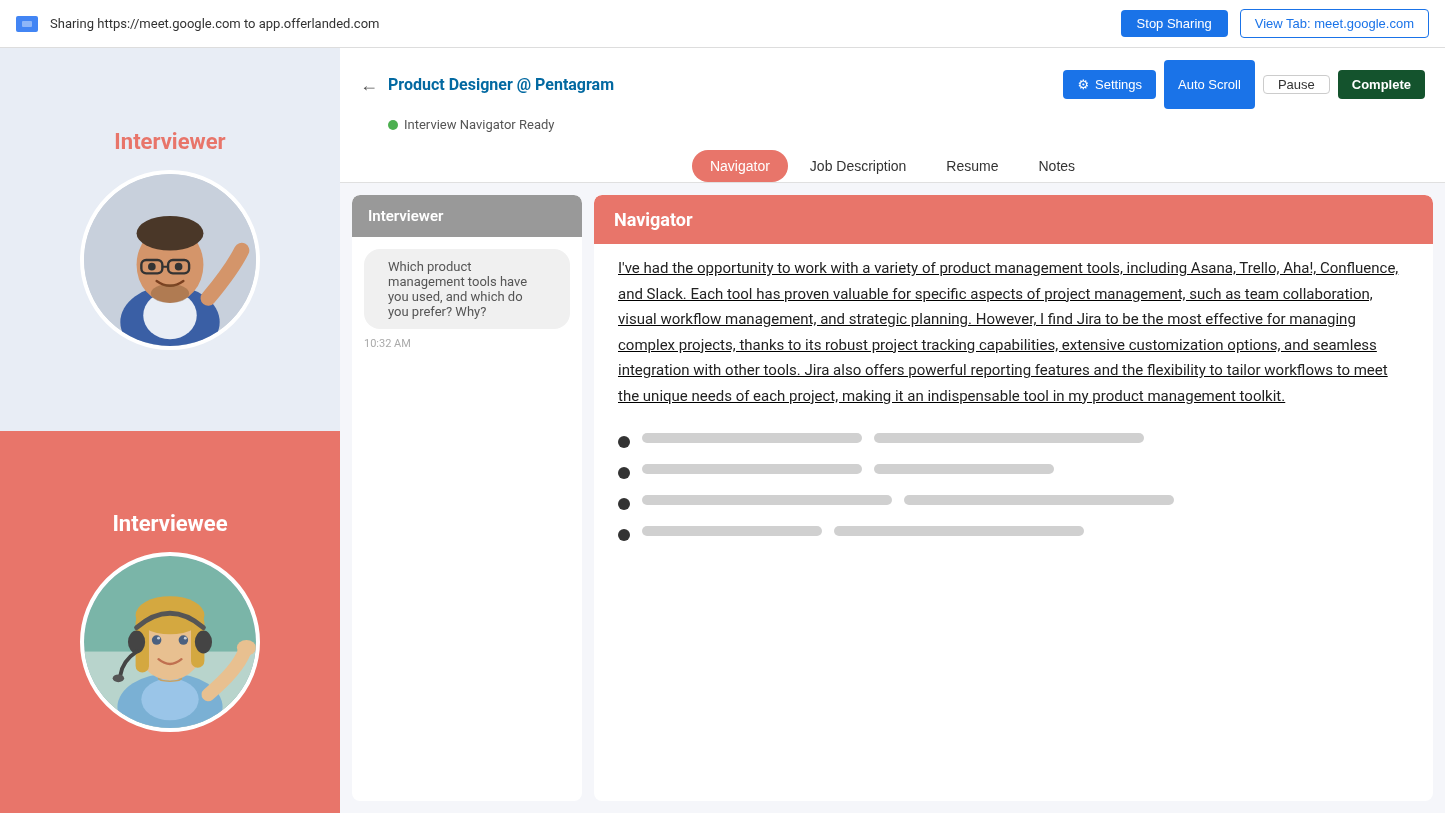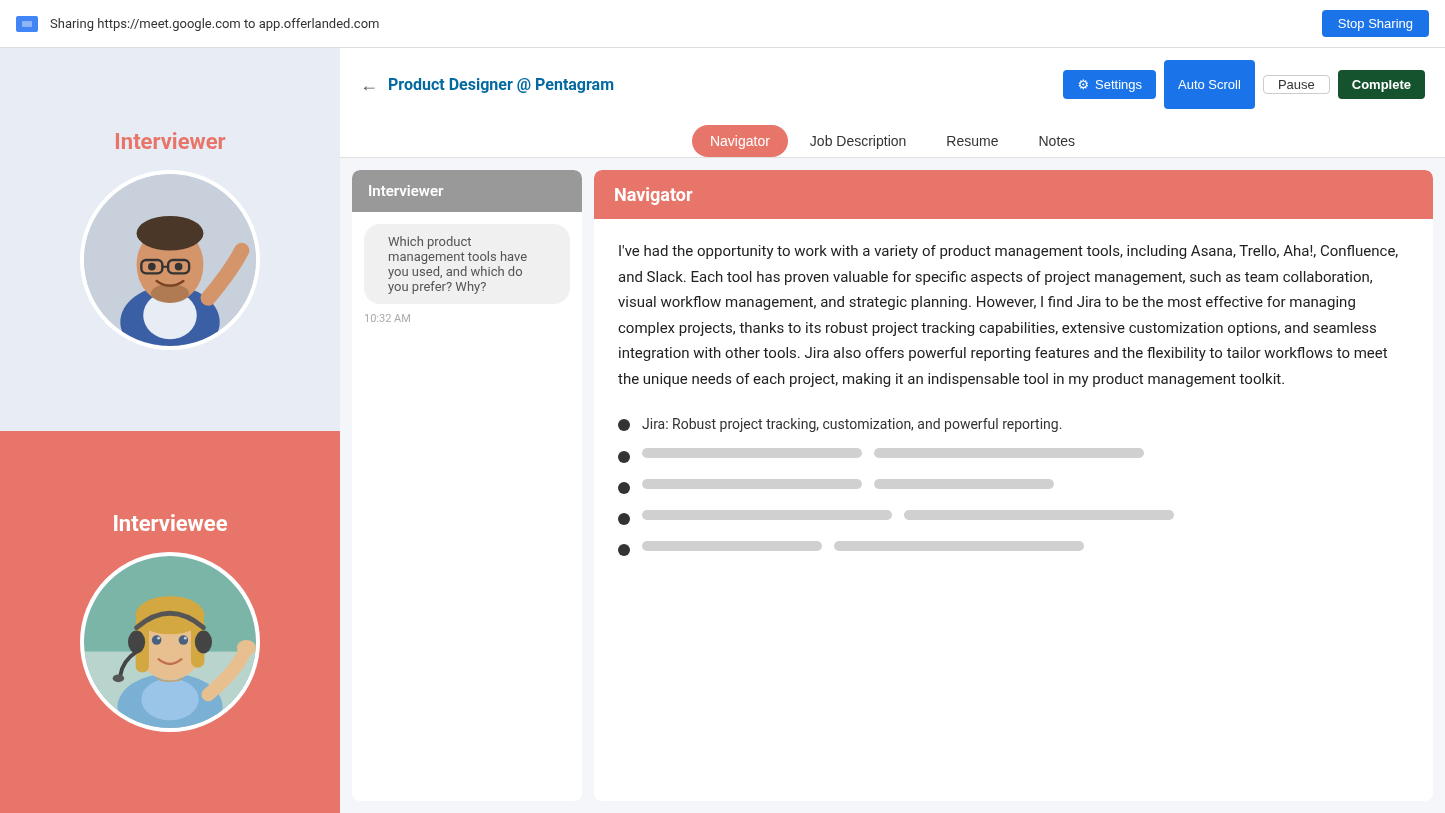--- a/index.html
+++ b/index.html
@@ -215,23 +215,24 @@
     .navigator-header {
       background: #e8756a;
       color: #fff;
       padding: 14px 20px;
       font-size: 18px;
       font-weight: 700;
       border-radius: 8px 8px 0 0;
       flex-shrink: 0;
     }
     .navigator-body {
-      padding: 20px 24px;
+      padding: 12px 24px;
       flex: 1;
       overflow-y: auto;
+      text-decoration: underline;
     }
     .navigator-text {
       font-size: 15px;
       line-height: 1.7;
       color: #222;
       margin-bottom: 24px;
     }
     .bullet-list { list-style: none; padding: 0; }
     .bullet-item {
       display: flex;
@@ -267,20 +268,21 @@
 
 <div class="top-bar">
   <div class="sharing-icon">
     <svg width="14" height="10" viewBox="0 0 14 10">
         <rect width="14" height="10" rx="2" fill="#4285f4"></rect>
         <rect x="2" y="2" width="10" height="6" rx="1" fill="#fff" opacity="0.4"></rect>
       </svg>
   </div>
   <span class="sharing-text">Sharing https://meet.google.com to app.offerlanded.com</span>
   <button class="btn-stop-sharing">Stop Sharing</button>
+  <button class="btn-view-tab">View Tab: meet.google.com</button>
 </div>
 
 <div class="main-layout">
 
   <div class="left-panel">
 
     <div class="interviewer-section">
       <div class="interviewer-label">Interviewer</div>
       <div class="avatar-circle">
 
@@ -370,20 +372,24 @@
         <div class="header-actions">
           <button class="btn-settings">
             <span>⚙</span>
             <span>Settings</span>
           </button>
           <button class="btn-auto-scroll">Auto Scroll</button>
           <button class="btn-pause">Pause</button>
           <button class="btn-complete">Complete</button>
         </div>
       </div>
+      <div class="status-row">
+        <div class="status-dot"></div>
+        <span class="status-text">Interview Navigator Ready</span>
+      </div>
       <div class="tabs-row">
         <button class="tab active">Navigator</button>
         <button class="tab">Job Description</button>
         <button class="tab">Resume</button>
         <button class="tab">Notes</button>
       </div>
     </div>
 
     <div class="content-area">
 
@@ -396,24 +402,20 @@
           <div class="chat-time">10:32 AM</div>
         </div>
       </div>
 
       <div class="navigator-column">
         <div class="navigator-header">Navigator</div>
         <div class="navigator-body">
           <p class="navigator-text">I've had the opportunity to work with a variety of product management tools, including Asana, Trello, Aha!, Confluence, and Slack. Each tool has proven valuable for specific aspects of project management, such as team collaboration, visual workflow management, and strategic planning. However, I find Jira to be the most effective for managing complex projects, thanks to its robust project tracking capabilities, extensive customization options, and seamless integration with other tools. Jira also offers powerful reporting features and the flexibility to tailor workflows to meet the unique needs of each project, making it an indispensable tool in my product management toolkit.</p>
           <ul class="bullet-list">
 
-            <li class="bullet-item">
-              <div class="bullet-dot"></div>
-              <span class="bullet-text-real">Jira: Robust project tracking, customization, and powerful reporting.</span>
-            </li>
 
             <li class="bullet-item">
               <div class="bullet-dot"></div>
               <div class="loading-lines">
                 <div class="loading-bar lb1"></div>
                 <div class="loading-bar lb2"></div>
               </div>
             </li>
 
             <li class="bullet-item">

